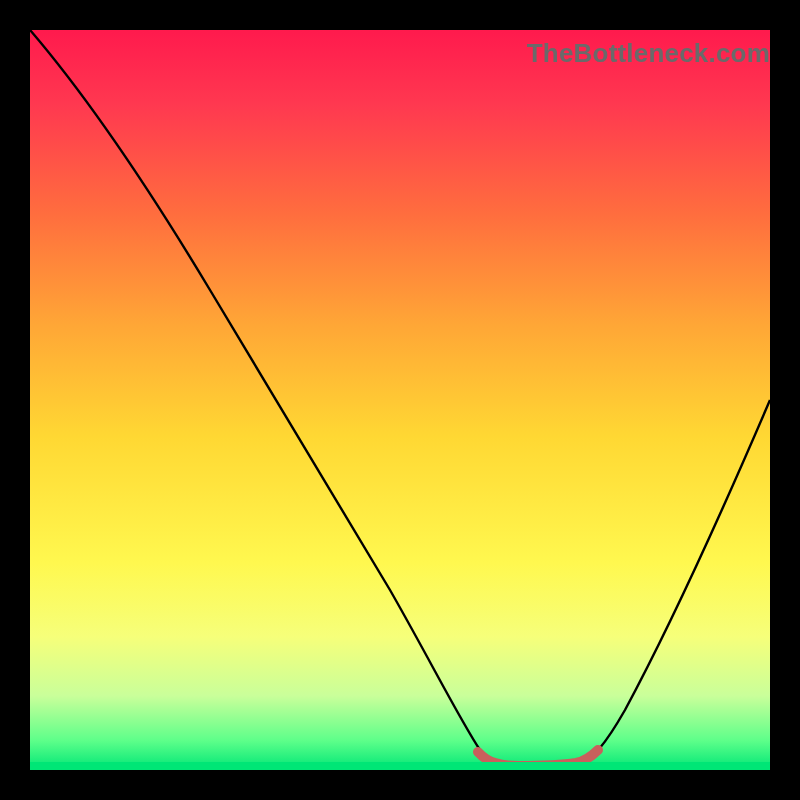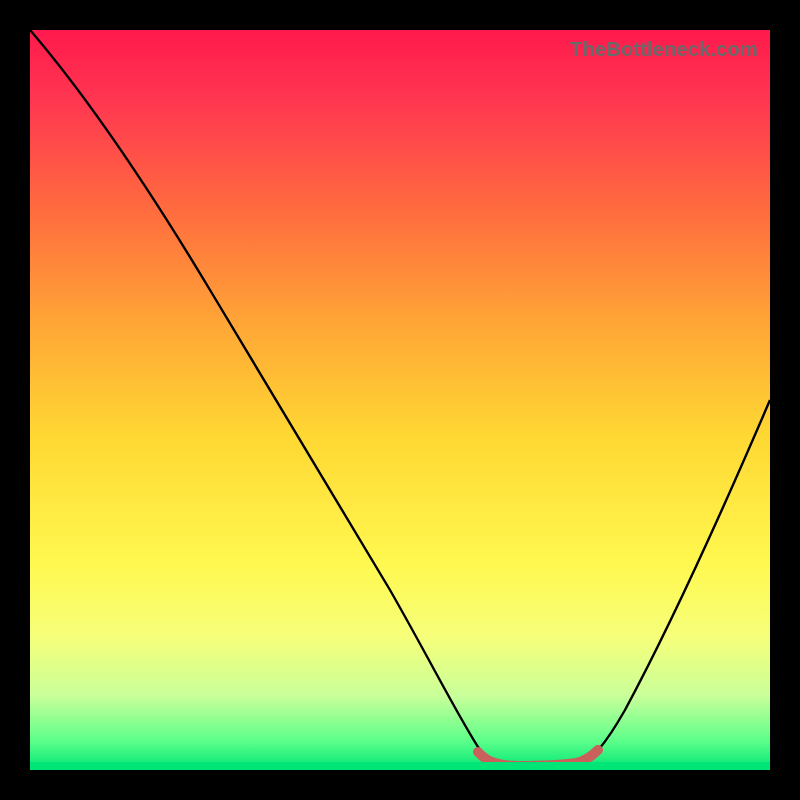--- a/index.html
+++ b/index.html
@@ -1,18 +1,18 @@
 <!DOCTYPE html>
 <html><head>
 <meta charset="utf-8">
 <style>
 body{margin:0;background:#000;width:800px;height:800px;overflow:hidden;font-family:Arial,Helvetica,sans-serif}
 .frame{position:relative;width:800px;height:800px;background:#000}
 .plot{position:absolute;left:30px;top:30px;width:740px;height:740px;background:linear-gradient(to bottom,#ff1a4d 0%,#ff3850 10%,#ff6e3e 25%,#ffa736 40%,#ffd833 55%,#fff84f 72%,#f6ff7a 82%,#c9ff9a 90%,#5eff8a 96%,#00e676 100%)}
-.watermark{position:absolute;top:8px;right:12px;color:#6a6a6a;font-size:20px;font-weight:600;letter-spacing:.2px}
+.watermark{position:absolute;top:8px;right:0;color:#6a6a6a;font-size:26px;font-weight:600;letter-spacing:.2px}
 .curve{position:absolute;left:0;top:0}
 .bottom-bar{position:absolute;left:0;bottom:0;width:100%;height:8px;background:#00e676}
 </style>
 </head>
 <body>
 
 <div class="frame">
   <div class="plot">
     <div class="watermark">TheBottleneck.com</div>
     <svg class="curve" width="740" height="740" viewBox="0 0 740 740" preserveAspectRatio="none">

